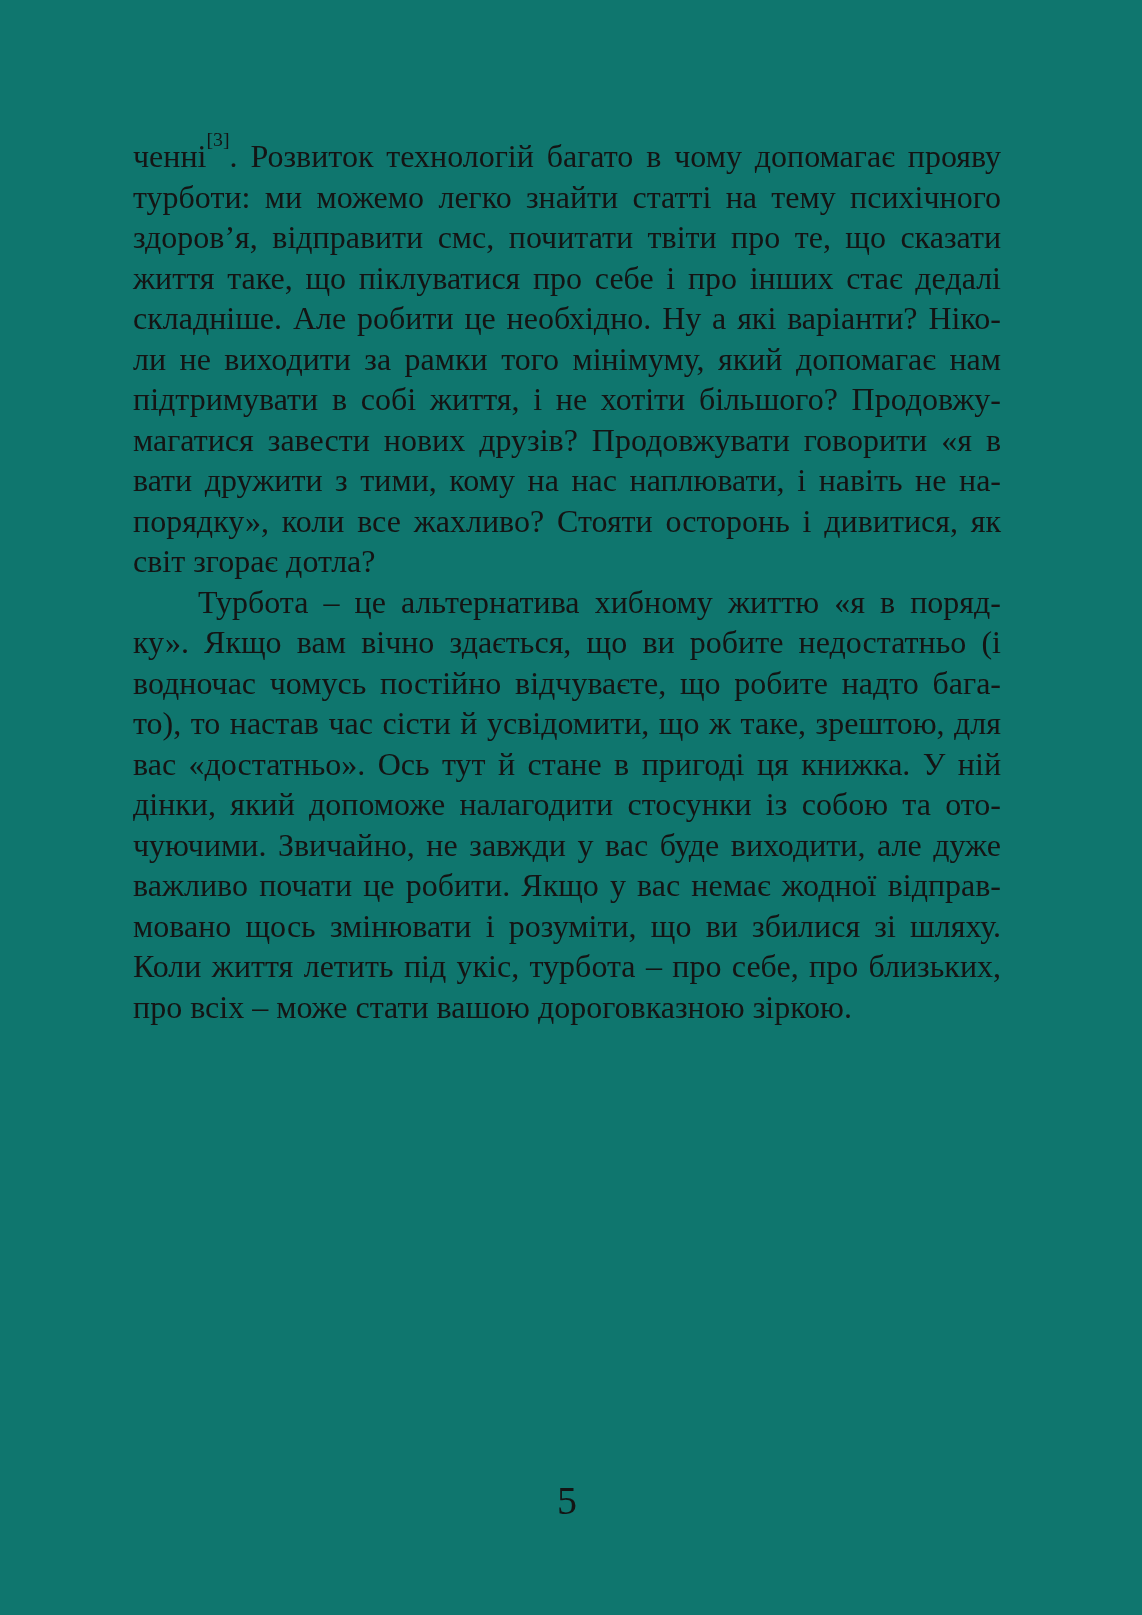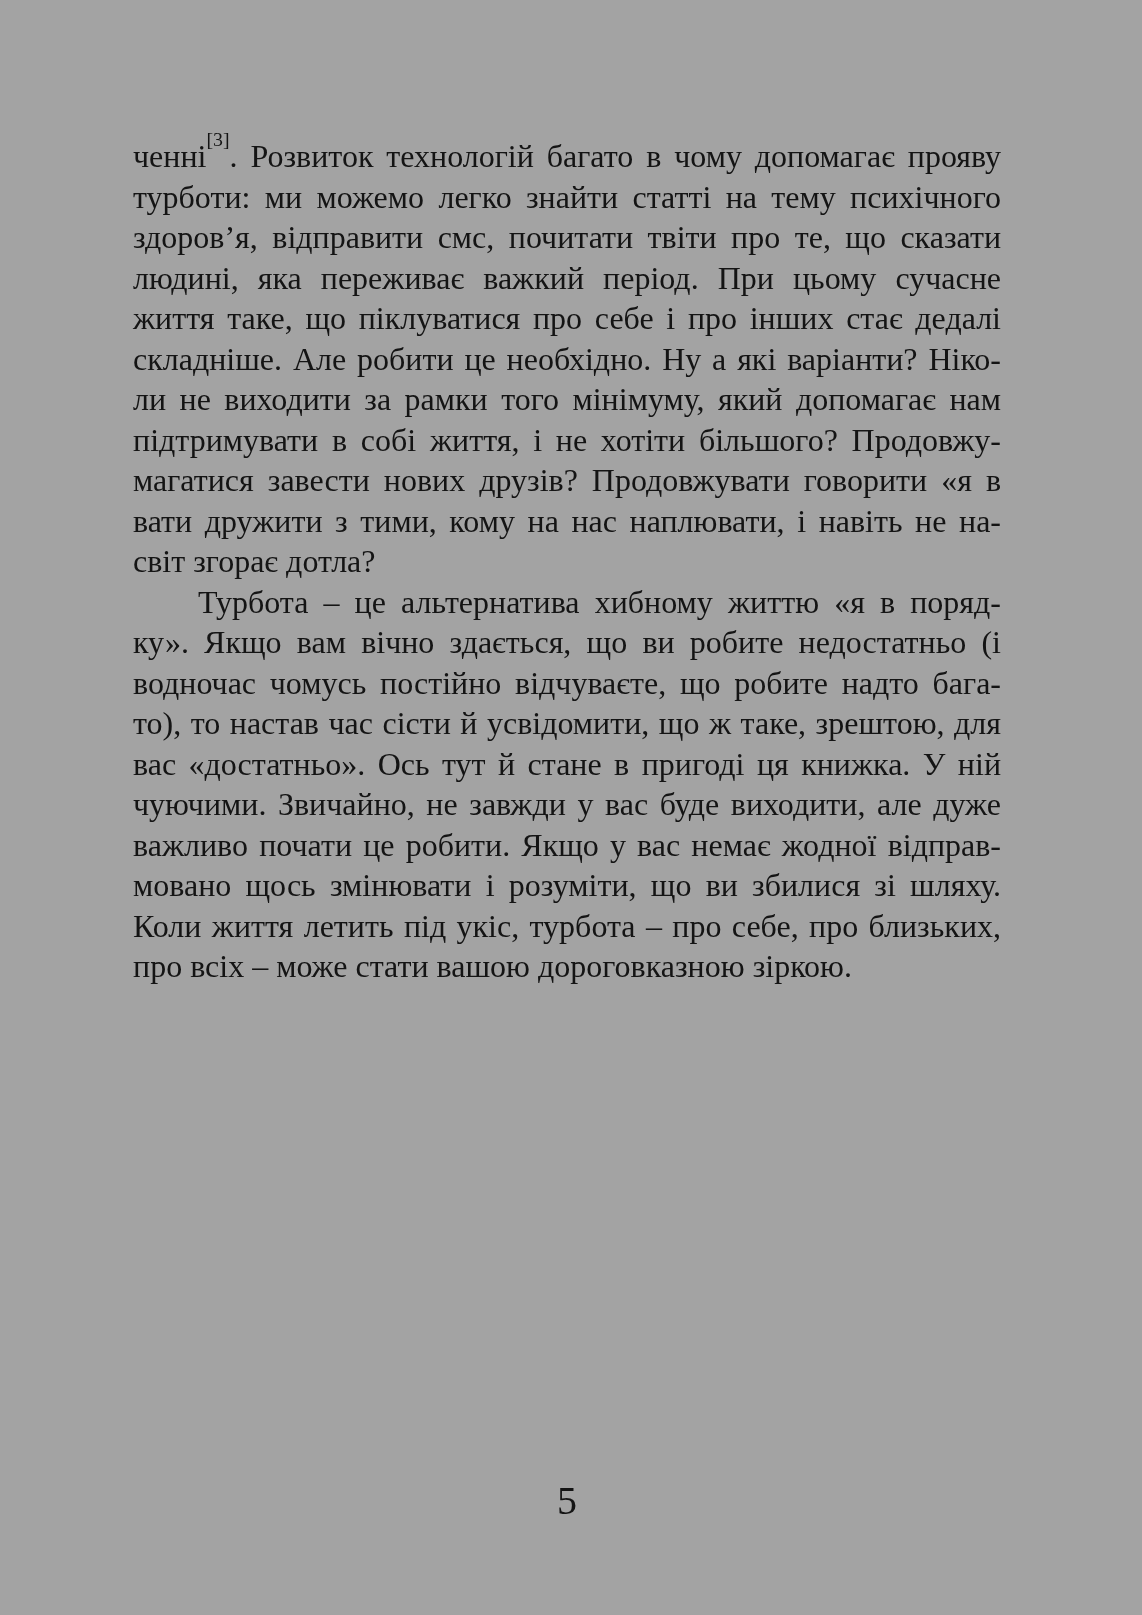--- a/index.html
+++ b/index.html
@@ -4,21 +4,21 @@
 <style>
   html, body {
     margin: 0;
     padding: 0;
     background: #ffffff;
   }
   .page {
     position: relative;
     width: 1142px;
     height: 1615px;
-    background: #a3a3a3;
+    background: #0f766e;
     overflow: hidden;
     font-family: "Liberation Serif", "DejaVu Serif", serif;
     color: #141414;
   }
   .text-block {
     position: absolute;
     left: 133px;
     top: 136px;
     width: 868px;
     font-size: 32px;
@@ -54,35 +54,36 @@
 </style>
 </head>
 <body>
 
 <div class="page">
   <div class="text-block">
       <div class="paragraph">
         <div class="line">ченні<sup class="footnote">[3]</sup>. Розвиток технологій багато в чому допомагає прояву</div>
         <div class="line">турботи: ми можемо легко знайти статті на тему психічного</div>
         <div class="line">здоров’я, відправити смс, почитати твіти про те, що сказати</div>
-        <div class="line">людині, яка переживає важкий період. При цьому сучасне</div>
         <div class="line">життя таке, що піклуватися про себе і про інших стає дедалі</div>
         <div class="line">складніше. Але робити це необхідно. Ну а які варіанти? Ніко-</div>
         <div class="line">ли не виходити за рамки того мінімуму, який допомагає нам</div>
         <div class="line">підтримувати в собі життя, і не хотіти більшого? Продовжу-</div>
         <div class="line">магатися завести нових друзів? Продовжувати говорити «я в</div>
         <div class="line">вати дружити з тими, кому на нас наплювати, і навіть не на-</div>
+        <div class="line">порядку», коли все жахливо? Стояти осторонь і дивитися, як</div>
         <div class="line last-line">світ згорає дотла?</div>
       </div>
       <div class="paragraph indented">
         <div class="line first-indent">Турбота – це альтернатива хибному життю «я в поряд-</div>
         <div class="line">ку». Якщо вам вічно здається, що ви робите недостатньо (і</div>
         <div class="line">водночас чомусь постійно відчуваєте, що робите надто бага-</div>
         <div class="line">то), то настав час сісти й усвідомити, що ж таке, зрештою, для</div>
         <div class="line">вас «достатньо». Ось тут й стане в пригоді ця книжка. У ній</div>
+        <div class="line">дінки, який допоможе налагодити стосунки із собою та ото-</div>
         <div class="line">чуючими. Звичайно, не завжди у вас буде виходити, але дуже</div>
         <div class="line">важливо почати це робити. Якщо у вас немає жодної відправ-</div>
         <div class="line">мовано щось змінювати і розуміти, що ви збилися зі шляху.</div>
         <div class="line">Коли життя летить під укіс, турбота – про себе, про близьких,</div>
         <div class="line last-line">про всіх – може стати вашою дороговказною зіркою.</div>
       </div>
     </div>
   <div class="page-number">5</div>
 </div>
 

